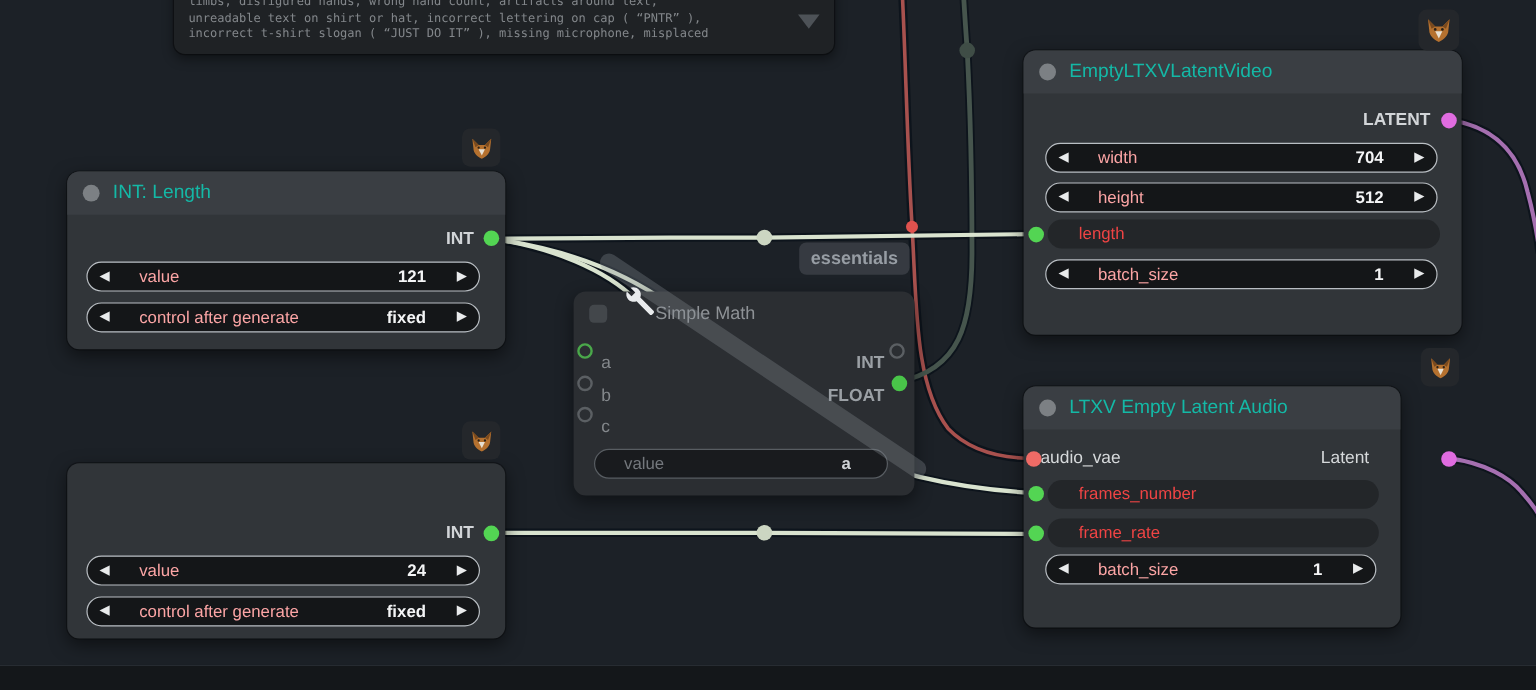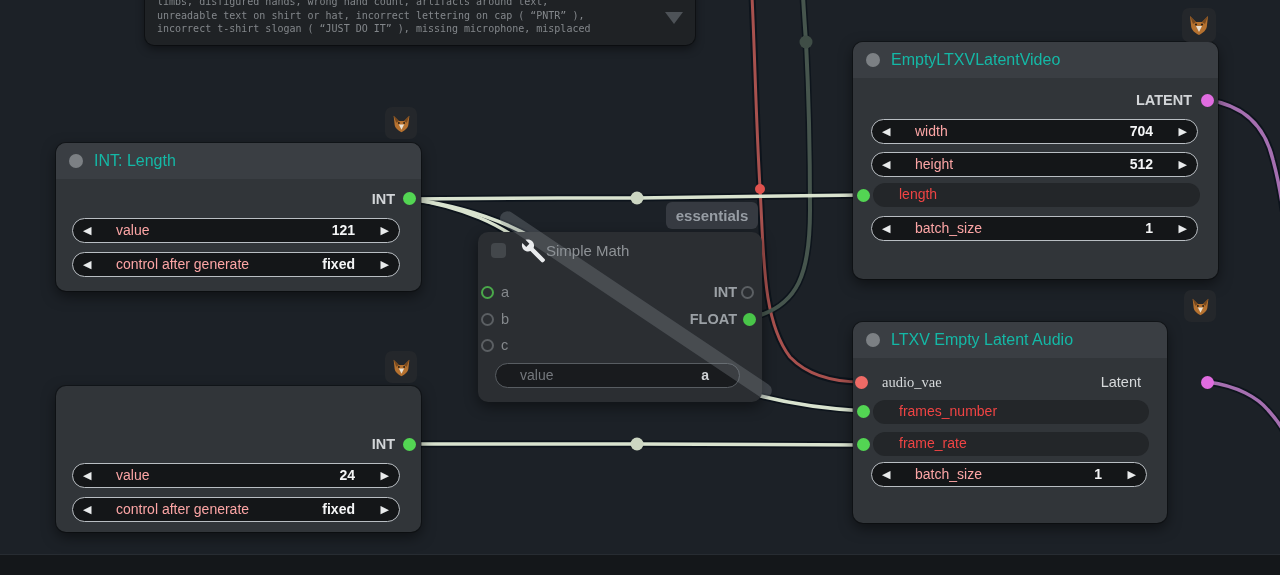--- a/index.html
+++ b/index.html
@@ -173,37 +173,37 @@
       <span class="wvalue">1</span>
       <span class="warrow right">▶</span>
     </div>
   </div>
 
   <div class="node" id="node-audio" style="left:853px; top:322px; width:314px; height:201px;">
     <div class="node-header">
       <span class="title-dot"></span>
       <span class="node-title">LTXV Empty Latent Audio</span>
     </div>
-    <span class="in-label" style="left:29px; top:52px;font-family:Liberation Serif, serif;">audio_vae</span>
+    <span class="in-label" style="left:14px; top:52px;">audio_vae</span>
     <span class="in-label" style="right:26px; top:52px;">Latent</span>
     <div class="conv-input" style="left:20px; right:18px; top:78px;">
       <span>frames_number</span>
     </div>
     <div class="conv-input" style="left:20px; right:18px; top:110px;">
       <span>frame_rate</span>
     </div>
     <div class="widget" style="left:18px; right:20px; top:140px;">
       <span class="warrow left">◀</span>
       <span class="wlabel">batch_size</span>
       <span class="wvalue">1</span>
       <span class="warrow right">▶</span>
     </div>
   </div>
 
-  <div class="node" id="node-simple-math" style="left:478px; top:232px; width:284px; height:170px;">
+  <div class="node" id="node-simple-math" style="left:478px; top:243px; width:284px; height:170px;">
     <div class="node-header" style="height:34px; background:transparent;">
       <span class="title-dot"></span>
       <span class="node-title">Simple Math</span>
     </div>
     <span class="slot-label" style="left:23px; top:52px;">a</span>
     <span class="slot-label" style="left:23px; top:79px;">b</span>
     <span class="slot-label" style="left:23px; top:105px;">c</span>
     <span class="out-label" style="right:25px; top:52px;">INT</span>
     <span class="out-label" style="right:25px; top:79px;">FLOAT</span>
     <div class="widget" style="left:17px; right:22px; top:131px;">

